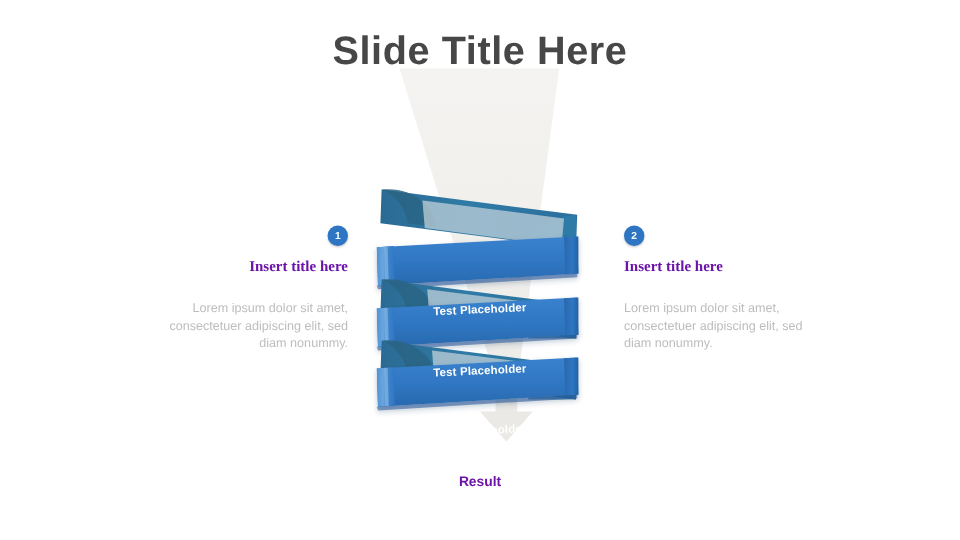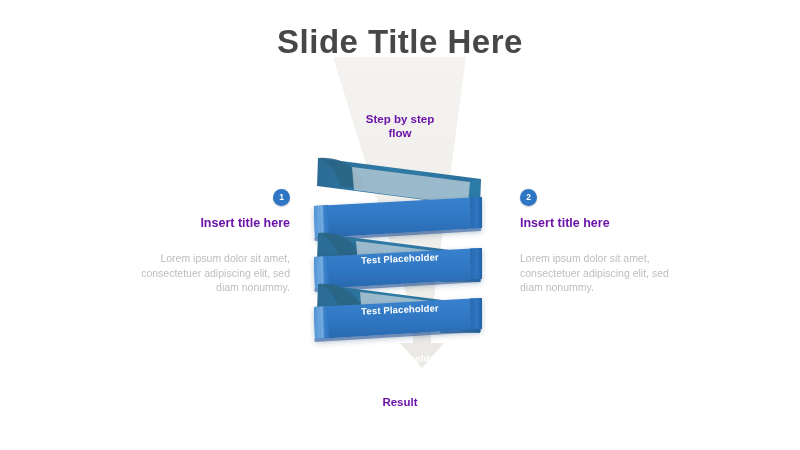--- a/index.html
+++ b/index.html
@@ -117,20 +117,21 @@
   }
   #side-block-left .num-badge-wrap  { text-align: right; }
   #side-block-right .num-badge-wrap { text-align: left;  }
 
   .side-title {
     margin-top: 9px;
     font-size: 12.5px;
     font-weight: bold;
     color: #6c14a8;
     line-height: 16px;
+    font-family: Liberation Serif, serif;
   }
   .side-body {
     margin-top: 20px;
     font-size: 10.5px;
     color: #bdbdbd;
     line-height: 14.5px;
   }
 </style>
 </head>
 <body>
@@ -222,22 +223,20 @@
 
       <g filter="url(#bandShadow)">
         <path d="M 34,252 L 201,243 L 202,274 L 35,284 Z" fill="url(#faceGrad)"></path>
         <path d="M 34,252 L 48,251 L 49,283 L 35,284 Z" fill="url(#leftFold)"></path>
         <path d="M 40,251.7 L 43,251.5 L 44,283.6 L 41,283.8 Z" fill="#7fb2e2" opacity="0.75"></path>
         <path d="M 190,243.6 L 202,243 L 202,274 L 191,274.6 Z" fill="url(#rightFold)"></path>
         <path d="M 34,284 L 201,274 L 201,277 L 35,287 Z" fill="#20559a" opacity="0.55"></path>
       </g>
     </svg>
 
-    <div id="funnel-top-label">Step by step
-flow</div>
 
     <div class="band-caption" id="band-caption-1">Test Placeholder</div>
     <div class="band-caption" id="band-caption-2">Test Placeholder</div>
     <div class="band-caption" id="band-caption-3">Test Placeholder</div>
   </div>
 
   <div id="result-label">Result</div>
 
   <div class="side-block" id="side-block-left">
     <div class="num-badge-wrap">

